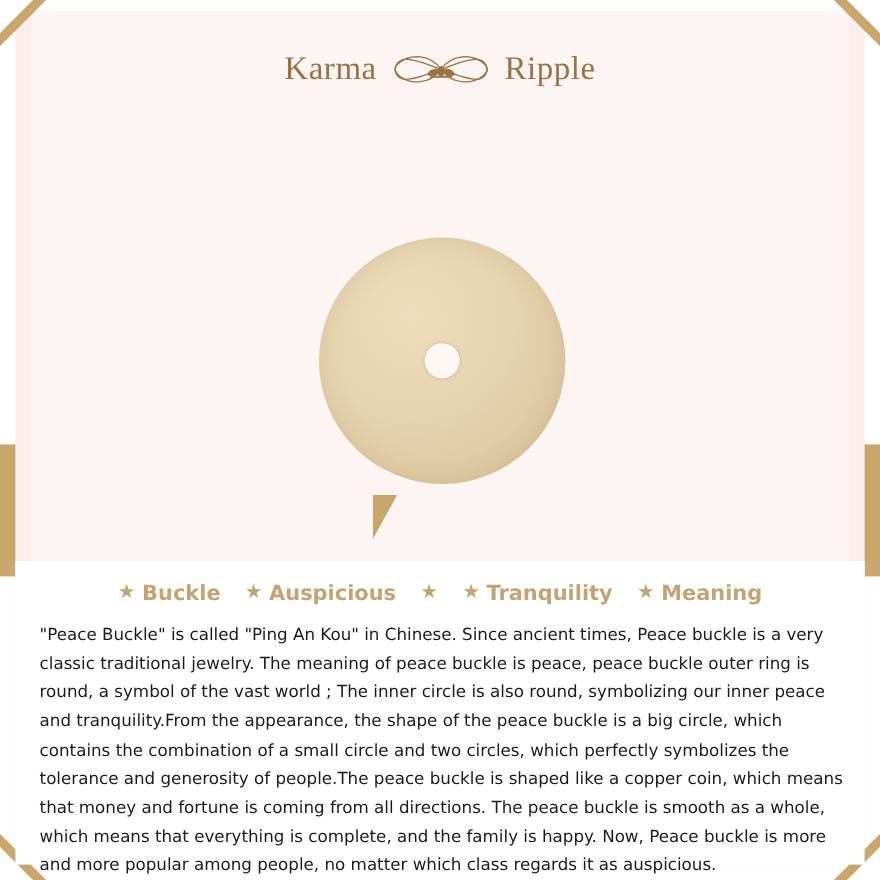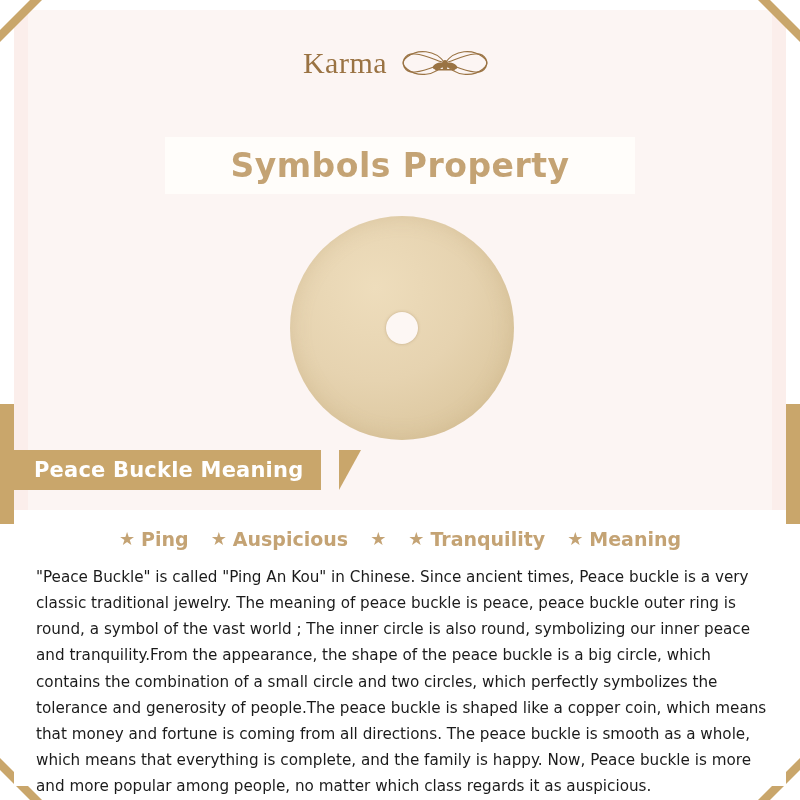--- a/index.html
+++ b/index.html
@@ -300,43 +300,38 @@
             <path d="M52 17 C62 3, 80 3, 90 11 C98 17, 92 27, 82 26 C70 25, 60 19, 52 17"></path>
           </g>
           <g fill="#9a7343">
             <ellipse cx="52" cy="19" rx="3" ry="5"></ellipse>
             <ellipse cx="45" cy="20" rx="5.5" ry="3" transform="rotate(-22 45 20)"></ellipse>
             <ellipse cx="59" cy="20" rx="5.5" ry="3" transform="rotate(22 59 20)"></ellipse>
             <rect x="42" y="23" width="20" height="1.6" rx="0.8"></rect>
           </g>
         </svg>
       </span>
+      <span class="logo-word">Ripple</span>
     </div>
   </div>
 
-  <div class="title-band">
-    <h1>Symbols Property</h1>
-  </div>
 
   <div class="disc-wrap">
     <div class="disc"></div>
     <div class="disc-hole"></div>
   </div>
 
-  <div class="ribbon">
-    <span>Peace Buckle Meaning</span>
-  </div>
   <div class="ribbon-tail"></div>
 
   <div class="text-panel">
 
     <div class="keywords">
       <span class="kw">
         <span class="star">★</span>
-        <span>Ping</span>
+        <span>Buckle</span>
       </span>
       <span class="kw">
         <span class="star">★</span>
         <span>Auspicious</span>
       </span>
       <span class="kw">
         <span class="star">★</span>
       </span>
       <span class="kw">
         <span class="star">★</span>

